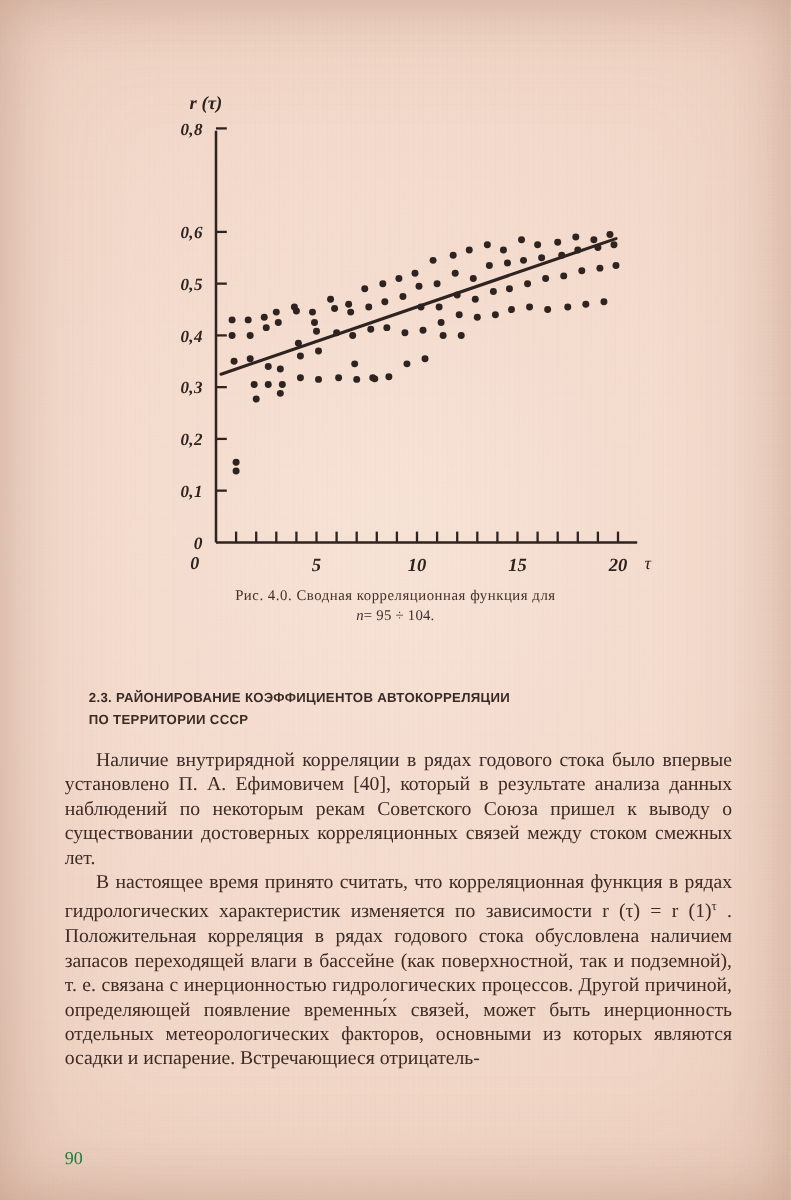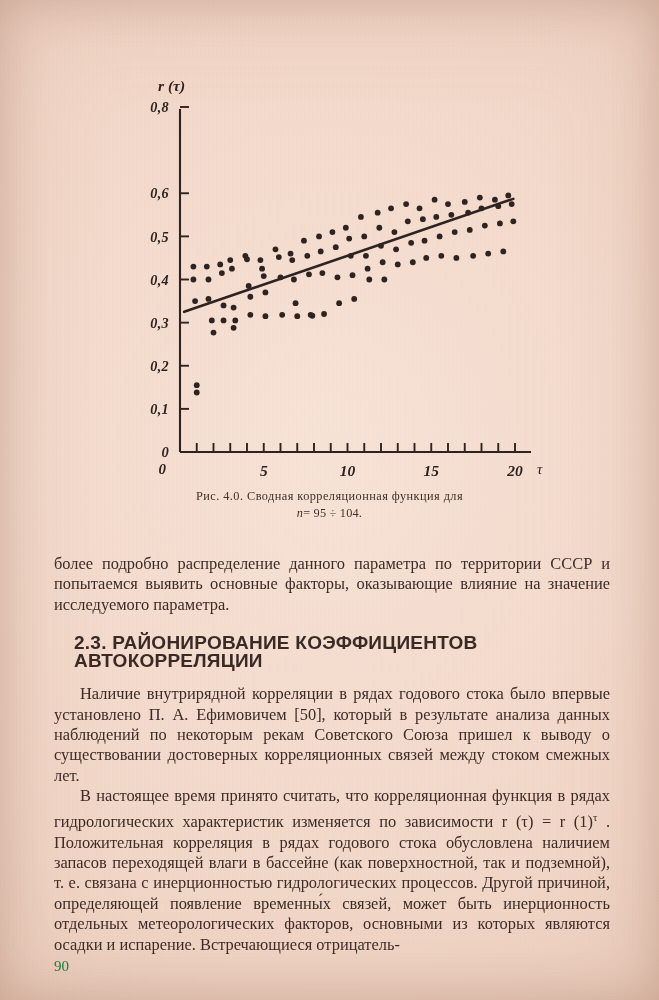--- a/index.html
+++ b/index.html
@@ -54,21 +54,21 @@
     line-height:20.4px;
     color:#3c2b27;
     text-align:justify;
   }
   .para{margin:0 0 0 0;}
   .para.indent{text-indent:26px;}
   .sect{
     margin:19px 0 14px 0;
     font-family:"Liberation Sans", sans-serif;
     font-weight:bold;
-    font-size:19px;
+    font-size:11px;
     line-height:18px;
     letter-spacing:.25px;
     padding-left:20px;
     text-align:left;
     color:#3a2a26;
   }
   .it{}
   sup{font-size:.66em;vertical-align:super;}
   .pagenum{
     position:absolute;left:54px;top:958px;
@@ -236,27 +236,27 @@
 
     <div class="caption blur">
       <span>Рис. 4.0. Сводная корреляционная функция для</span>
       <span class="l2">
         <span>n</span><span class="rm">= 95 ÷ 104.</span>
       </span>
     </div>
   </div>
 
   <div class="body blur">
-    <p class="para">более подробно распределение данного параметра по территории СССР и попытаемся выявить основные факторы, оказывающие влияние на значение исследуемого параметра.</p>
 
     <div class="sect">
       <span>2.3. РАЙОНИРОВАНИЕ КОЭФФИЦИЕНТОВ АВТОКОРРЕЛЯЦИИ</span><br>
+      <span>ПО ТЕРРИТОРИИ СССР</span>
     </div>
 
-    <p class="para indent">Наличие внутрирядной корреляции в рядах годового стока было впервые установлено П. А. Ефимовичем [50], который в результате анализа данных наблюдений по некоторым рекам Советского Союза пришел к выводу о существовании достоверных корреляционных связей между стоком смежных лет.</p>
+    <p class="para indent">Наличие внутрирядной корреляции в рядах годового стока было впервые установлено П. А. Ефимовичем [40], который в результате анализа данных наблюдений по некоторым рекам Советского Союза пришел к выводу о существовании достоверных корреляционных связей между стоком смежных лет.</p>
 
     <p class="para indent"><span>В настоящее время принято считать, что корреляционная функция в рядах гидрологических характеристик изменяется по зависимости </span><span class="it">r (τ) = r (1)</span><sup class="it">τ</sup><span> . Положительная корреляция в рядах годового стока обусловлена наличием запасов переходящей влаги в бассейне (как поверхностной, так и подземной), т. е. связана с инерционностью гидрологических процессов. Другой причиной, определяющей появление временны́х связей, может быть инерционность отдельных метеорологических факторов, основными из которых являются осадки и испарение. Встречающиеся отрицатель-</span></p>
   </div>
 
   <div class="pagenum blur">90</div>
 </div>
 <div id="grain"></div>
 <div id="edge"></div>
 
 </body></html>

